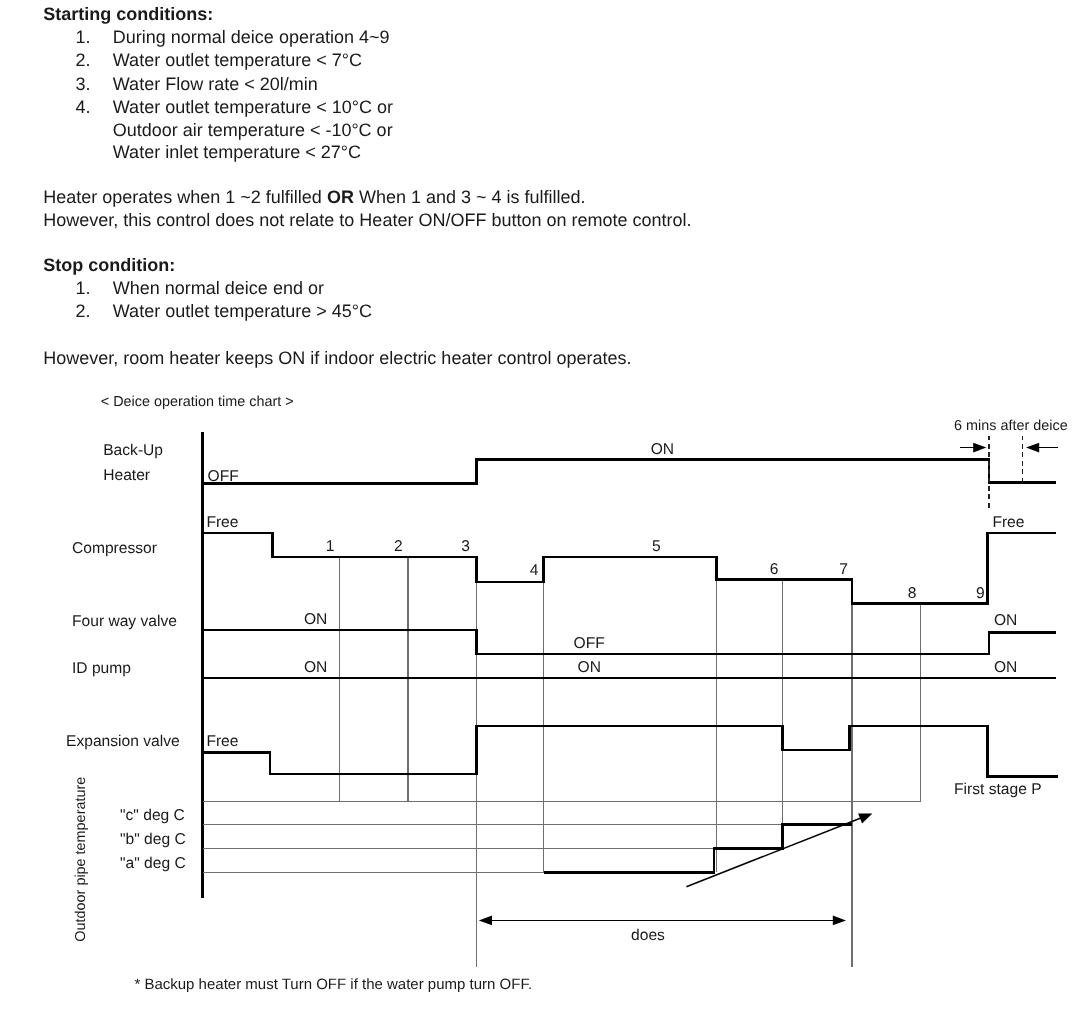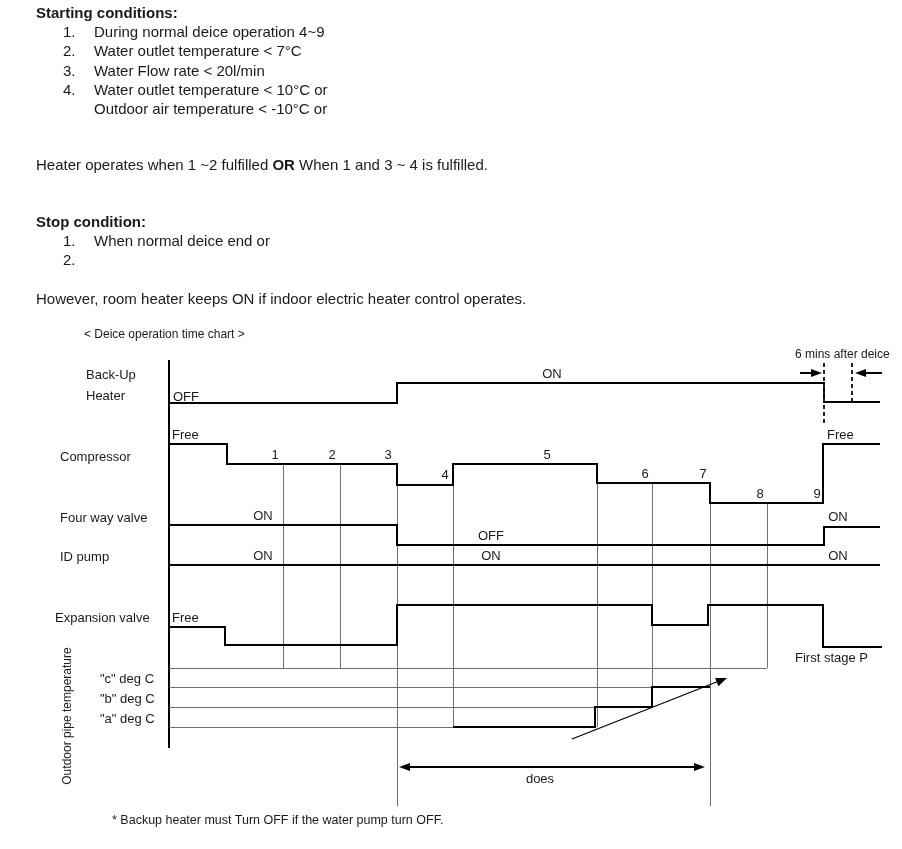--- a/index.html
+++ b/index.html
@@ -28,27 +28,30 @@
 
   <div class="t" style="left:63px;top:23px">1.</div>
   <div class="t" style="left:94px;top:23px">During normal deice operation 4~9</div>
   <div class="t" style="left:63px;top:42px">2.</div>
   <div class="t" style="left:94px;top:42px">Water outlet temperature &lt; 7°C</div>
   <div class="t" style="left:63px;top:62px">3.</div>
   <div class="t" style="left:94px;top:62px">Water Flow rate &lt; 20l/min</div>
   <div class="t" style="left:63px;top:81px">4.</div>
   <div class="t" style="left:94px;top:81px">Water outlet temperature &lt; 10°C or</div>
   <div class="t" style="left:94px;top:100px">Outdoor air temperature &lt; -10°C or</div>
+  <div class="t" style="left:94px;top:119px">Water inlet temperature &lt; 27°C</div>
 
   <div class="t" style="left:36px;top:156px"><span>Heater operates when 1 ~2 fulfilled </span><span class="b">OR</span><span> When 1 and 3 ~ 4 is fulfilled.</span></div>
+  <div class="t" style="left:36px;top:175px">However, this control does not relate to Heater ON/OFF button on remote control.</div>
 
   <div class="t b" style="left:36px;top:213px">Stop condition:</div>
   <div class="t" style="left:63px;top:232px">1.</div>
   <div class="t" style="left:94px;top:232px">When normal deice end or</div>
   <div class="t" style="left:63px;top:251px">2.</div>
+  <div class="t" style="left:94px;top:251px">Water outlet temperature &gt; 45°C</div>
 
   <div class="t" style="left:36px;top:290px">However, room heater keeps ON if indoor electric heater control operates.</div>
 
   <svg width="902" height="849" viewBox="0 0 902 849">
     <g shape-rendering="crispEdges">
 
       <path d="M169 360 V748" stroke="#000" stroke-width="2.6" fill="none"></path>
 
       <path class="ref" d="M283 464 V668"></path>
       <path class="ref" d="M340 464 V668"></path>

